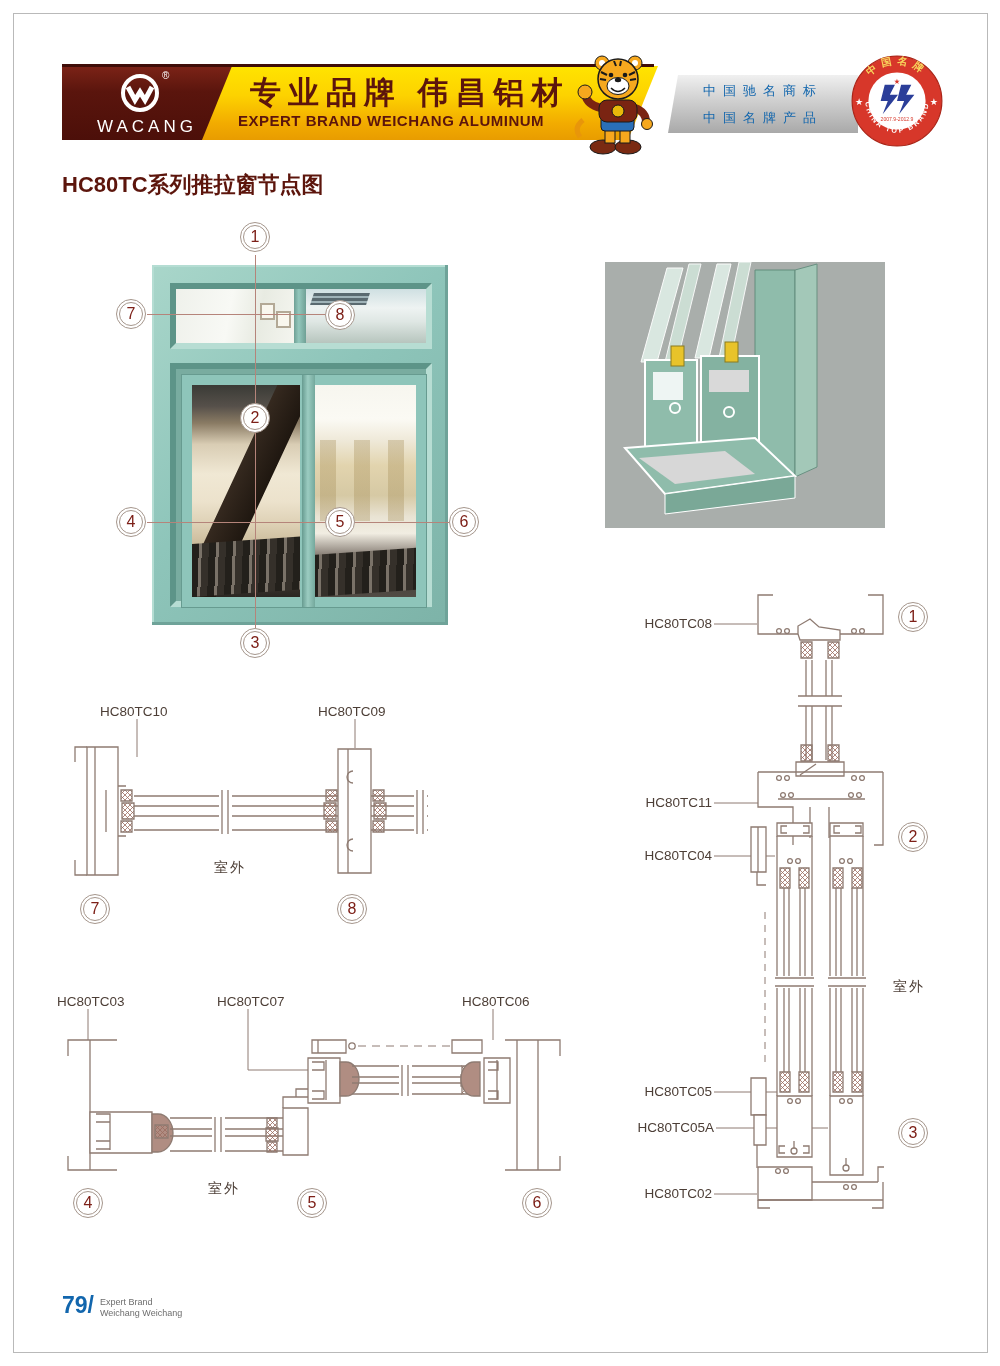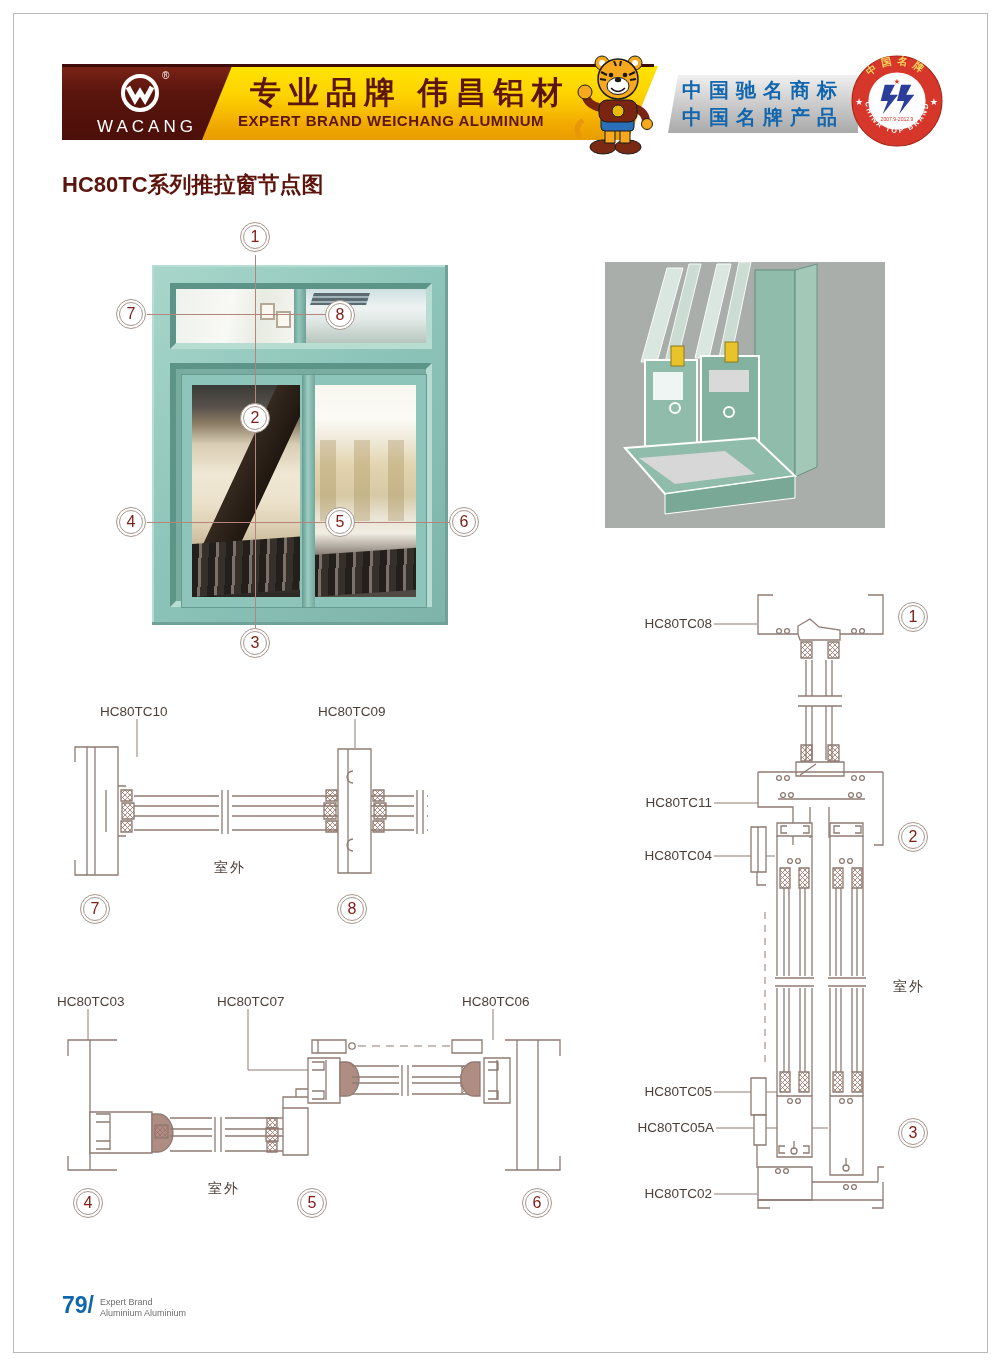--- a/index.html
+++ b/index.html
@@ -22,21 +22,21 @@
     font-size:15px;font-weight:bold;letter-spacing:.5px;white-space:nowrap;}
   .logo-ic{left:100px;top:70px;z-index:3;}
   .logo-txt{left:72px;top:117px;width:150px;text-align:center;z-index:3;color:#fff;
     font-size:17px;font-weight:normal;letter-spacing:4px;}
   .reg{left:162px;top:70px;z-index:3;color:#fff;font-size:10px;}
   .tiger{left:573px;top:50px;z-index:5;}
   .silverbar{left:668px;top:75px;width:190px;height:58px;z-index:1;
     background:linear-gradient(180deg,#f0f0f0 0%,#cfcfcf 45%,#a9a9a9 100%);
     clip-path:polygon(10px 0,100% 0,100% 100%,0 100%);
     display:flex;flex-direction:column;justify-content:center;align-items:center;}
-  .silverbar div{color:#1266ad;font-size:20px;font-weight:bold;letter-spacing:7px;
+  .silverbar div{color:#1266ad;font-size:13px;font-weight:normal;letter-spacing:7px;
     line-height:27px;white-space:nowrap;}
   .badge{left:850px;top:54px;z-index:2;}
   
   .ptitle{left:62px;top:170px;font-size:22px;font-weight:bold;color:#5c150c;}
   
   .win{left:152px;top:265px;width:296px;height:360px;
     background:linear-gradient(135deg,#a9d6ca 0%,#8ec5ba 45%,#7db3a8 100%);
     box-shadow:inset -3px -3px 0 #6fa399,inset 2px 2px 0 #b5ddd3;z-index:2;}
   .opening{position:absolute;background:#79aca0;border:6px solid;box-sizing:border-box;
     border-color:#5d9488 #b7ddd3 #b7ddd3 #5d9488;}
@@ -416,14 +416,14 @@
 <div class="co" style="left:898px;top:822px;">
     <span>2</span>
   </div>
 <div class="co" style="left:898px;top:1118px;">
     <span>3</span>
   </div>
 
 <div class="abs pageno">79/</div>
 <div class="abs tagline">
   <div>Expert Brand</div>
-  <div>Aluminium Aluminium</div>
+  <div>Weichang Weichang</div>
 </div>
 
 </body></html>

